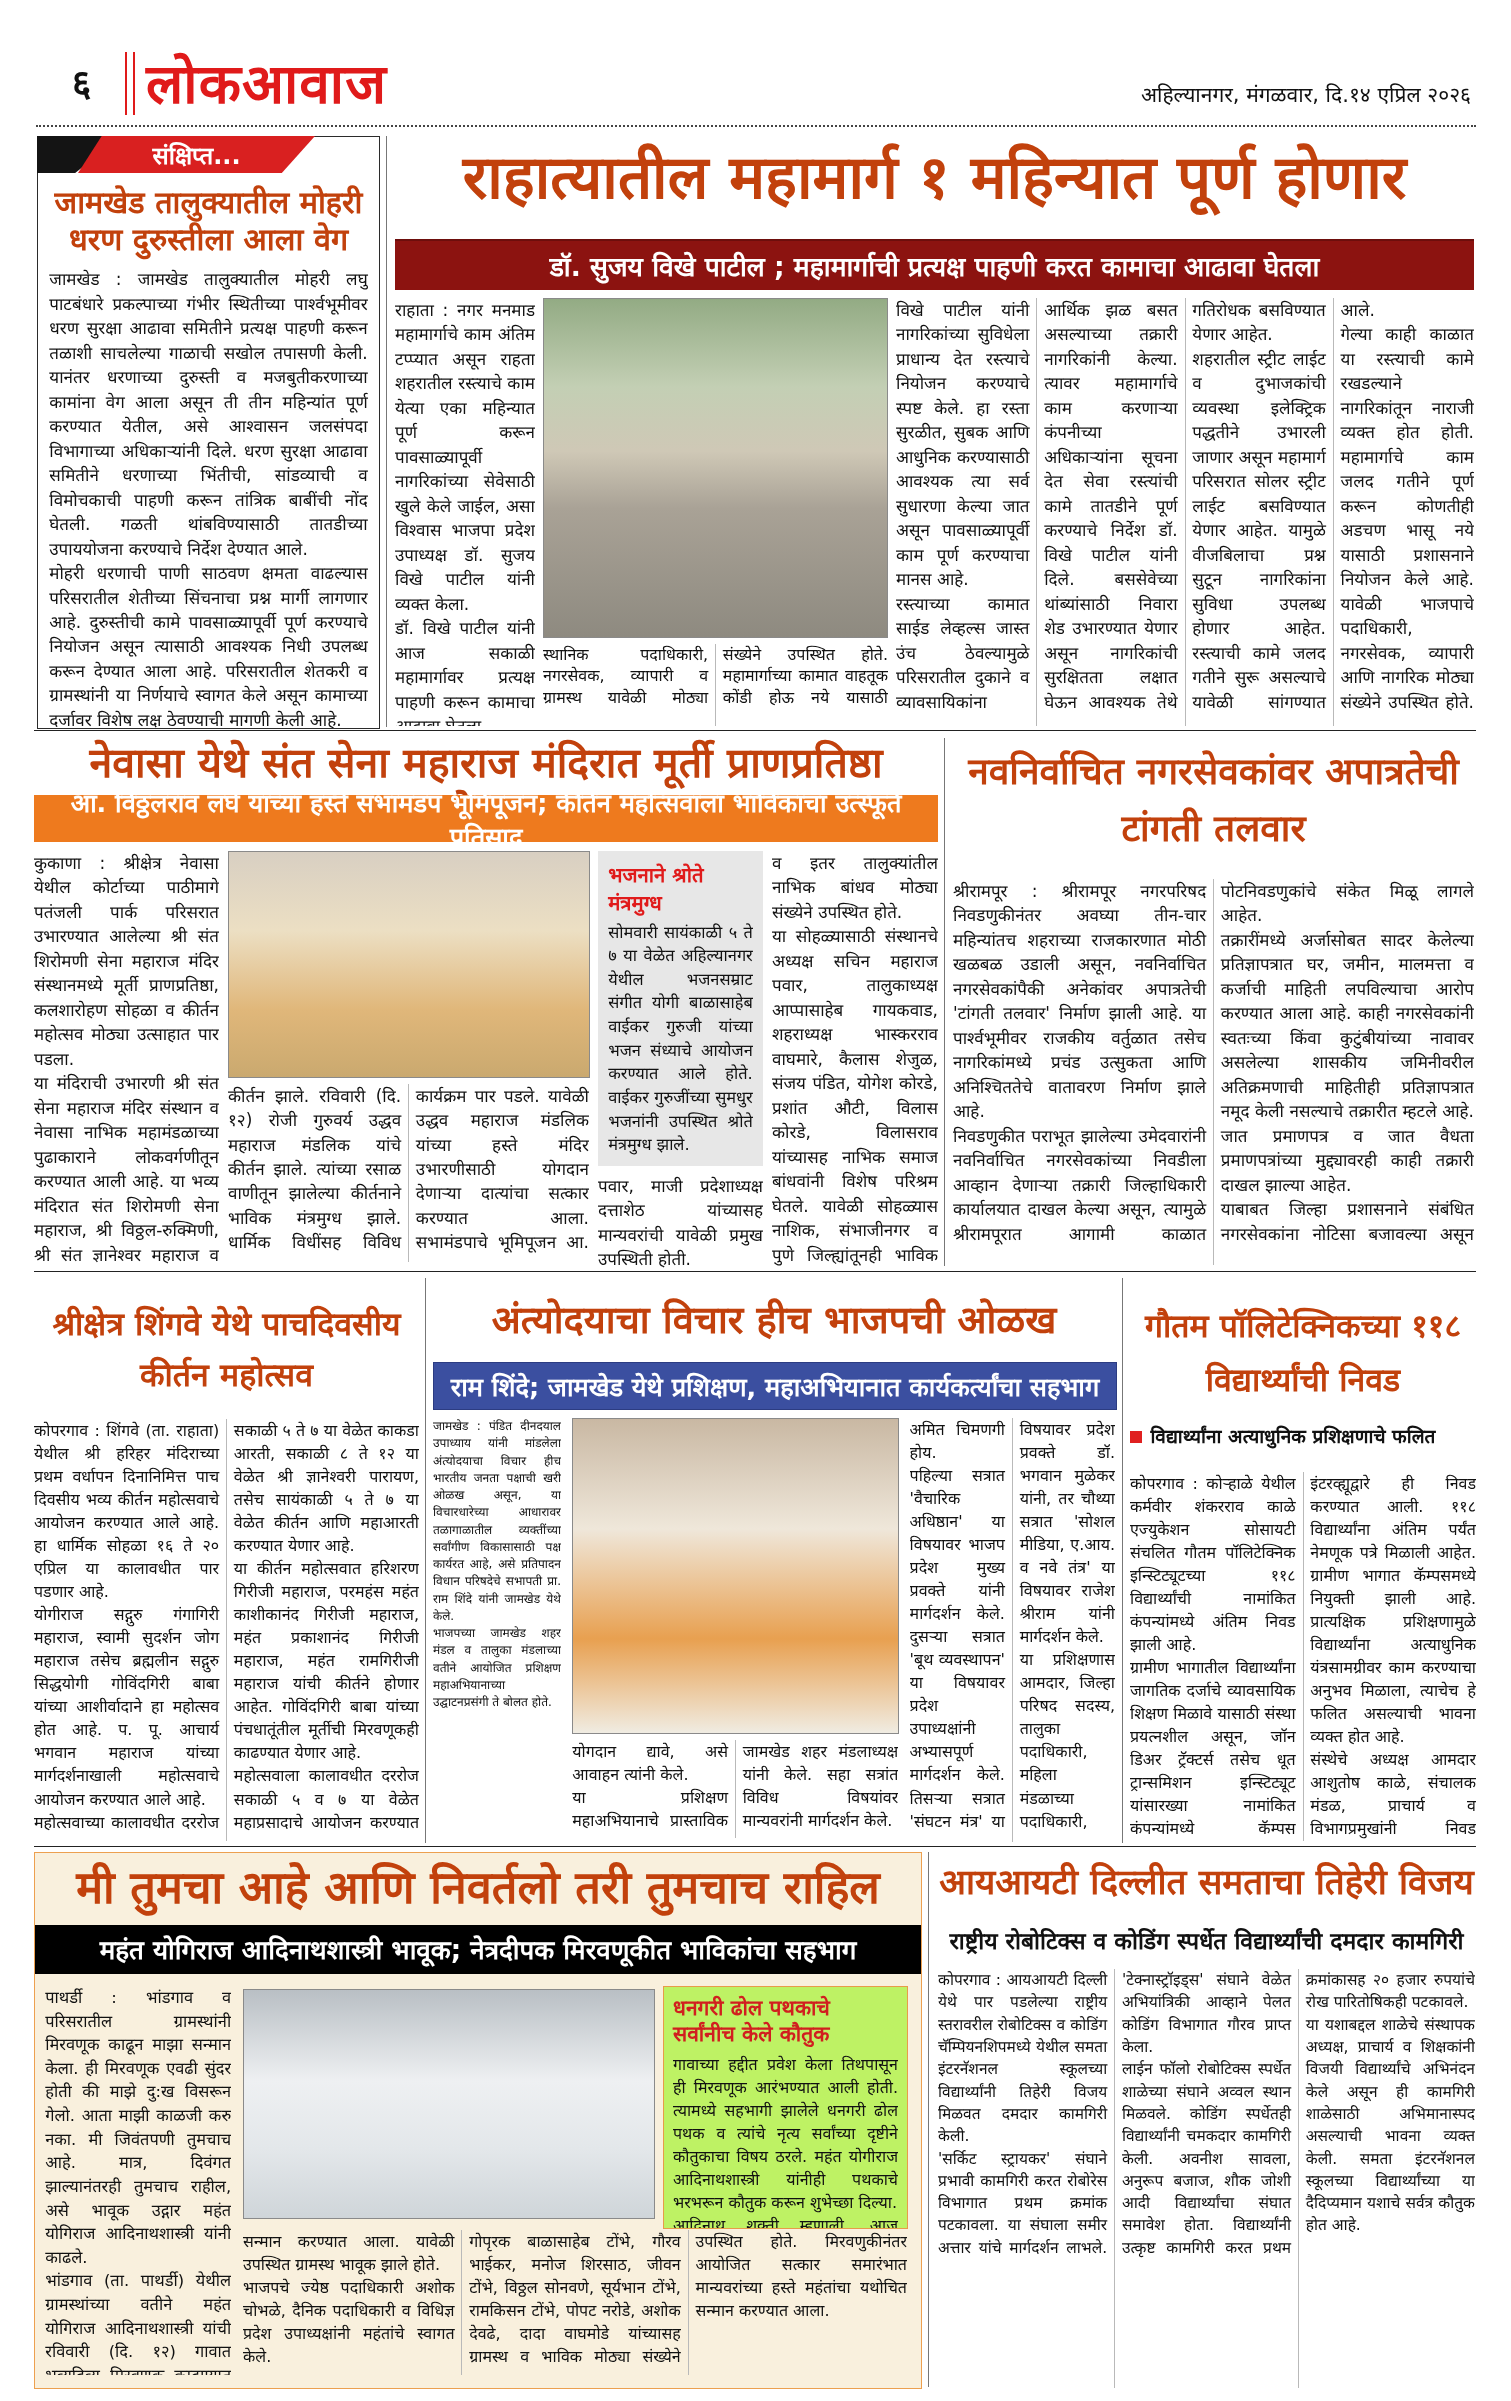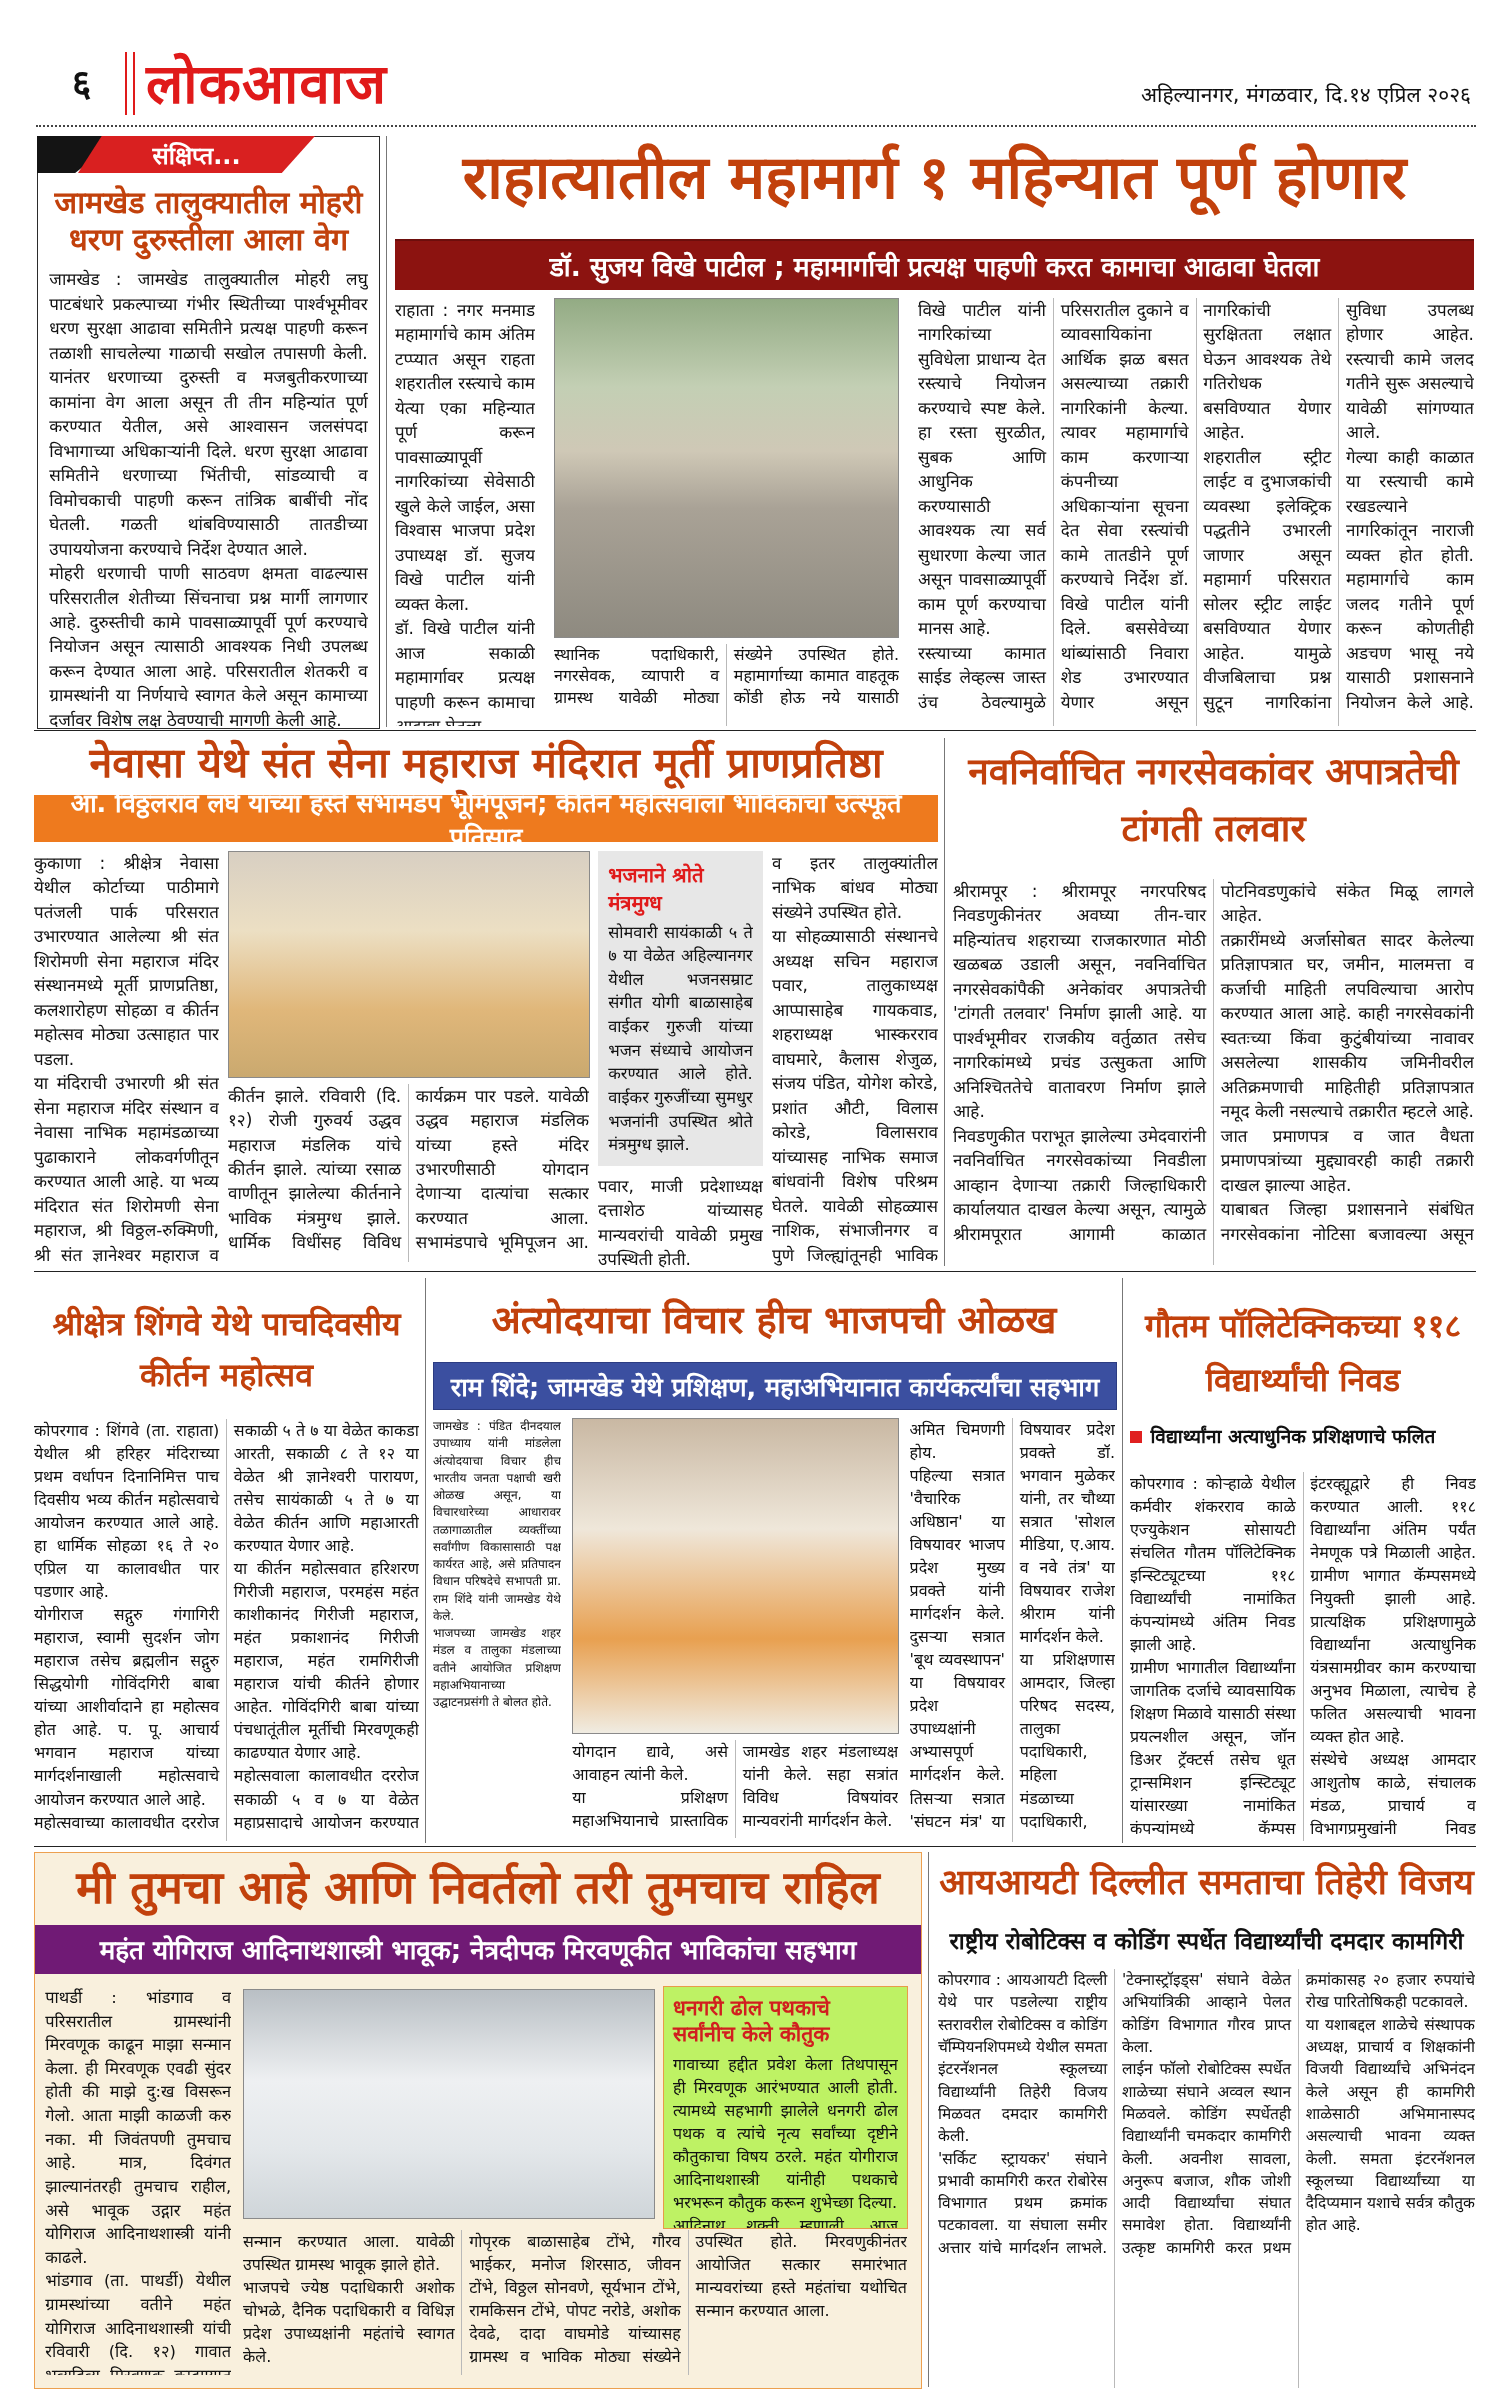--- a/index.html
+++ b/index.html
@@ -55,21 +55,21 @@
     <div class="txt" style="padding:9px 11.3px;font-size:17px;height:452px;">जामखेड : जामखेड तालुक्यातील मोहरी लघु पाटबंधारे प्रकल्पाच्या गंभीर स्थितीच्या पार्श्वभूमीवर धरण सुरक्षा आढावा समितीने प्रत्यक्ष पाहणी करून तळाशी साचलेल्या गाळाची सखोल तपासणी केली. यानंतर धरणाच्या दुरुस्ती व मजबुतीकरणाच्या कामांना वेग आला असून ती तीन महिन्यांत पूर्ण करण्यात येतील, असे आश्वासन जलसंपदा विभागाच्या अधिकाऱ्यांनी दिले. धरण सुरक्षा आढावा समितीने धरणाच्या भिंतीची, सांडव्याची व विमोचकाची पाहणी करून तांत्रिक बाबींची नोंद घेतली. गळती थांबविण्यासाठी तातडीच्या उपाययोजना करण्याचे निर्देश देण्यात आले.
 मोहरी धरणाची पाणी साठवण क्षमता वाढल्यास परिसरातील शेतीच्या सिंचनाचा प्रश्न मार्गी लागणार आहे. दुरुस्तीची कामे पावसाळ्यापूर्वी पूर्ण करण्याचे नियोजन असून त्यासाठी आवश्यक निधी उपलब्ध करून देण्यात आला आहे. परिसरातील शेतकरी व ग्रामस्थांनी या निर्णयाचे स्वागत केले असून कामाच्या दर्जावर विशेष लक्ष ठेवण्याची मागणी केली आहे.
 धरण सुरक्षा समितीच्या अहवालानुसार पुढील टप्प्यातील कामेही तातडीने हाती घेण्यात येणार असल्याचे यावेळी सांगण्यात आले. यामुळे जामखेड तालुक्यातील अनेक गावांचा पाणीप्रश्न सुटण्यास मदत होणार असून शेतकऱ्यांत समाधानाचे वातावरण आहे.</div>
   </div>
   <div class="abs vrule" style="left:386px;top:136px;height:591px;"></div>
 
   <div class="abs headline" style="left:395px;top:141px;width:1079px;font-size:60px;">राहात्यातील महामार्ग १ महिन्यात पूर्ण होणार</div>
   <div class="abs bar" style="left:395px;top:239px;width:1079px;height:49px;background:#8c1310;font-size:26.5px;border-top:2.8px solid #6d0e0c;">
     <span>डॉ. सुजय विखे पाटील ; महामार्गाची प्रत्यक्ष पाहणी करत कामाचा आढावा घेतला</span>
   </div>
-  <div class="abs" style="left:395px;top:298px;width:1079px;height:428px;display:flex;gap:19px;">
+  <div class="abs" style="left:395px;top:298px;width:1079px;height:428px;display:flex;gap:8px;">
     <div class="txt" style="width:140px;height:428px;">राहाता : नगर मनमाड महामार्गाचे काम अंतिम टप्प्यात असून राहता शहरातील रस्त्याचे काम येत्या एका महिन्यात पूर्ण करून पावसाळ्यापूर्वी नागरिकांच्या सेवेसाठी खुले केले जाईल, असा विश्वास भाजपा प्रदेश उपाध्यक्ष डॉ. सुजय विखे पाटील यांनी व्यक्त केला.
 डॉ. विखे पाटील यांनी आज सकाळी महामार्गावर प्रत्यक्ष पाहणी करून कामाचा आढावा घेतला.</div>
     <div style="width:345px;">
       <div class="photo" style="width:343px;height:338px;background:linear-gradient(180deg,#93ab84 0%,#c3cfb4 26%,#cfc8b6 45%,#a9a296 62%,#8e8a80 100%);"></div>
       <div class="txt cols2" style="margin-top:5.6px;height:82px;font-size:16px;line-height:1.35;">स्थानिक पदाधिकारी, नगरसेवक, व्यापारी व ग्रामस्थ यावेळी मोठ्या संख्येने उपस्थित होते. महामार्गाच्या कामात वाहतूक कोंडी होऊ नये यासाठी पर्यायी मार्गाचे नियोजन करण्यात आले आहे.
 राहाता नगरपरिषद हद्दीतील रस्त्याच्या कामाची पाहणी करताना डॉ. सुजय</div>
     </div>
     <div class="txt cols4" style="flex:1;height:428px;">विखे पाटील यांनी नागरिकांच्या सुविधेला प्राधान्य देत रस्त्याचे नियोजन करण्याचे स्पष्ट केले. हा रस्ता सुरळीत, सुबक आणि आधुनिक करण्यासाठी आवश्यक त्या सर्व सुधारणा केल्या जात असून पावसाळ्यापूर्वी काम पूर्ण करण्याचा मानस आहे.
 रस्त्याच्या कामात साईड लेव्हल्स जास्त उंच ठेवल्यामुळे परिसरातील दुकाने व व्यावसायिकांना आर्थिक झळ बसत असल्याच्या तक्रारी नागरिकांनी केल्या. त्यावर महामार्गाचे काम करणाऱ्या कंपनीच्या अधिकाऱ्यांना सूचना देत सेवा रस्त्यांची कामे तातडीने पूर्ण करण्याचे निर्देश डॉ. विखे पाटील यांनी दिले. बससेवेच्या थांब्यांसाठी निवारा शेड उभारण्यात येणार असून नागरिकांची सुरक्षितता लक्षात घेऊन आवश्यक तेथे गतिरोधक बसविण्यात येणार आहेत.
 शहरातील स्ट्रीट लाईट व दुभाजकांची व्यवस्था इलेक्ट्रिक पद्धतीने उभारली जाणार असून महामार्ग परिसरात सोलर स्ट्रीट लाईट बसविण्यात येणार आहेत. यामुळे वीजबिलाचा प्रश्न सुटून नागरिकांना सुविधा उपलब्ध होणार आहेत. रस्त्याची कामे जलद गतीने सुरू असल्याचे यावेळी सांगण्यात आले.
@@ -141,21 +141,21 @@
     <span class="bullet-sq"></span><span>विद्यार्थ्यांना अत्याधुनिक प्रशिक्षणाचे फलित</span>
   </div>
   <div class="abs txt cols2" style="left:1130px;top:1472px;width:346px;height:369px;font-size:16px;">कोपरगाव : कोऱ्हाळे येथील कर्मवीर शंकरराव काळे एज्युकेशन सोसायटी संचलित गौतम पॉलिटेक्निक इन्स्टिट्यूटच्या ११८ विद्यार्थ्यांची नामांकित कंपन्यांमध्ये अंतिम निवड झाली आहे.
 ग्रामीण भागातील विद्यार्थ्यांना जागतिक दर्जाचे व्यावसायिक शिक्षण मिळावे यासाठी संस्था प्रयत्नशील असून, जॉन डिअर ट्रॅक्टर्स तसेच धूत ट्रान्समिशन इन्स्टिट्यूट यांसारख्या नामांकित कंपन्यांमध्ये कॅम्पस इंटरव्ह्यूद्वारे ही निवड करण्यात आली. ११८ विद्यार्थ्यांना अंतिम पर्यंत नेमणूक पत्रे मिळाली आहेत. ग्रामीण भागात कॅम्पसमध्ये नियुक्ती झाली आहे. प्रात्यक्षिक प्रशिक्षणामुळे विद्यार्थ्यांना अत्याधुनिक यंत्रसामग्रीवर काम करण्याचा अनुभव मिळाला, त्याचेच हे फलित असल्याची भावना व्यक्त होत आहे.
 संस्थेचे अध्यक्ष आमदार आशुतोष काळे, संचालक मंडळ, प्राचार्य व विभागप्रमुखांनी निवड झालेल्या विद्यार्थ्यांचे अभिनंदन केले. लाईट अँड फिटिंग्ज, टाटा मोटर्स लिमिटेड, टाटा न्युमॅटिक्स लिमिटेड यांसारख्या कंपन्यांमध्येही विद्यार्थ्यांची निवड झाली असून या यशाबद्दल विद्यार्थ्यांचे सर्वत्र कौतुक होत आहे.</div>
 
   <div class="abs hrule" style="left:34px;top:1846px;width:1442px;"></div>
 
   <div class="abs" id="panelD" style="left:34px;top:1852px;width:886px;height:535px;">
     <div class="headline" style="margin-top:8px;font-size:45px;">मी तुमचा आहे आणि निवर्तलो तरी तुमचाच राहिल</div>
-    <div class="bar" style="margin:9px 0 0 0;height:49px;background:#701a75;font-size:26px;">
+    <div class="bar" style="margin:9px 0 0 0;height:49px;background:#000000;font-size:26px;">
       <span>महंत योगिराज आदिनाथशास्त्री भावूक; नेत्रदीपक मिरवणूकीत भाविकांचा सहभाग</span>
     </div>
     <div style="position:relative;margin-top:12px;height:391px;">
       <div class="txt abs" style="left:10.2px;top:0;width:186px;height:389px;font-size:16.4px;">पाथर्डी : भांडगाव व परिसरातील ग्रामस्थांनी मिरवणूक काढून माझा सन्मान केला. ही मिरवणूक एवढी सुंदर होती की माझे दु:ख विसरून गेलो. आता माझी काळजी करु नका. मी जिवंतपणी तुमचाच आहे. मात्र, दिवंगत झाल्यानंतरही तुमचाच राहील, असे भावूक उद्गार महंत योगिराज आदिनाथशास्त्री यांनी काढले.
 भांडगाव (ता. पाथर्डी) येथील ग्रामस्थांच्या वतीने महंत योगिराज आदिनाथशास्त्री यांची रविवारी (दि. १२) गावात भव्यदिव्य मिरवणूक काढण्यात आली. या नेत्रदीपक मिरवणुकीत ग्रामस्थ व भाविक मोठ्या संख्येने सहभागी झाले होते.</div>
       <div class="photo abs" style="left:208px;top:3.4px;width:410px;height:228px;background:linear-gradient(180deg,#b9bfc4 0%,#eef0f2 40%,#e3e7ea 70%,#cfd5d9 100%);"></div>
       <div class="orangebox abs" style="left:628px;top:0;width:225px;height:225px;">
         <div class="otitle">धनगरी ढोल पथकाचे सर्वांनीच केले कौतुक</div>
         <div class="txt" style="font-size:16px;height:175px;">गावाच्या हद्दीत प्रवेश केला तिथपासून ही मिरवणूक आरंभण्यात आली होती. त्यामध्ये सहभागी झालेले धनगरी ढोल पथक व त्यांचे नृत्य सर्वांच्या दृष्टीने कौतुकाचा विषय ठरले. महंत योगीराज आदिनाथशास्त्री यांनीही पथकाचे भरभरून कौतुक करून शुभेच्छा दिल्या.
 आदिनाथ शक्ती म्हणाली, आज भांडगाव ग्रामस्थांनी महंतांचे जे आदरातिथ्य केले ते पाहून गाव भारावून गेले. भावपूर्ण वातावरणात मिरवणुकीची सांगता झाली.</div>

